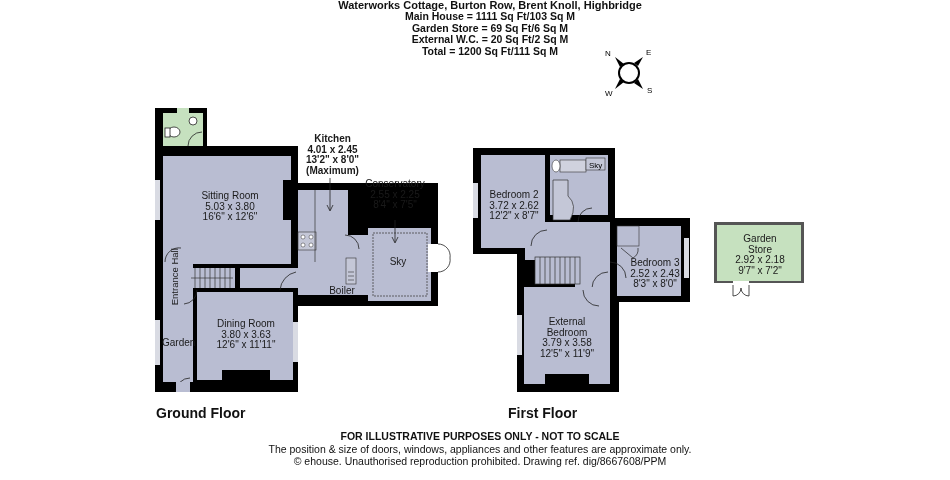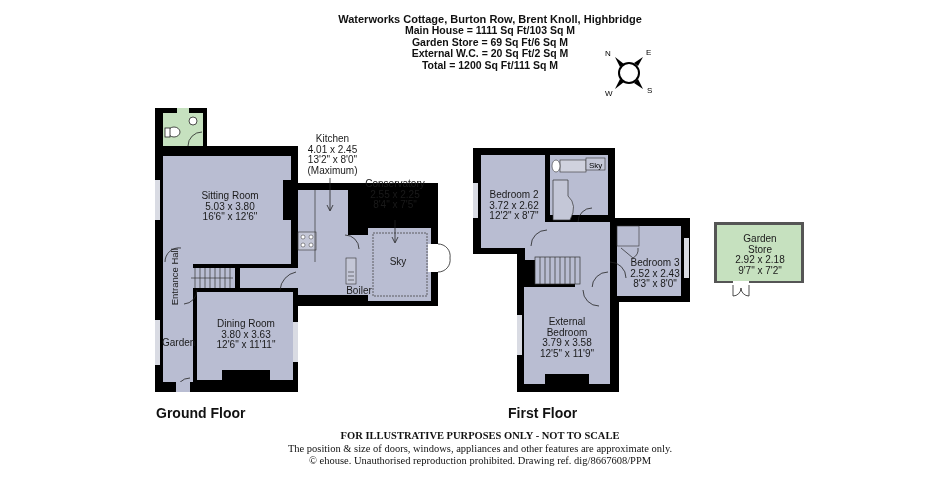--- a/index.html
+++ b/index.html
@@ -1,25 +1,25 @@
 <!DOCTYPE html>
 <html><head>
 <meta charset="utf-8">
 <style>
   html, body { margin:0; padding:0; background:#ffffff; }
   body { width:950px; height:480px; position:relative; overflow:hidden;
          font-family:"Liberation Sans", sans-serif; color:#111; }
-  .header { position:absolute; left:290px; top:14px; width:400px; text-align:center;
+  .header { position:absolute; left:290px; top:0; width:400px; text-align:center;
             font-weight:bold; font-size:10.5px; line-height:11.4px; }
   .header .t1 { font-size:11px; }
   .compass { position:absolute; left:603px; top:46px; width:52px; height:50px; }
   svg.plan { position:absolute; left:0; top:0; }
   .floor-label { position:absolute; font-weight:bold; font-size:14px; }
   .footer { position:absolute; left:260px; top:430px; width:440px; text-align:center;
-            font-size:10.5px; line-height:12.5px;font-family:Liberation Serif, serif; }
+            font-size:10.5px; line-height:12.5px; }
   .footer .b { font-weight:bold; }
   .rl { position:absolute; text-align:center; font-size:10px; line-height:10.5px; color:#1a1a1a; white-space:nowrap; }
   .rl span { display:block; }
 </style>
 </head>
 <body>
 
 <div class="header">
   <div class="t1">Waterworks Cottage, Burton Row, Brent Knoll, Highbridge</div>
   <div>Main House = 1111 Sq Ft/103 Sq M</div>
@@ -167,21 +167,21 @@
     <rect x="733" y="281" width="16" height="4" fill="#fff"></rect>
     <path d="M733 285 L733 296 A8 8 0 0 0 741 288 M749 285 L749 296 A8 8 0 0 1 741 288" fill="none" stroke="#222" stroke-width="0.8"></path>
   </g>
 </svg>
 
 <div class="rl" style="left:185px;top:191px;width:90px;">
   <span>Sitting Room</span>
   <span>5.03 x 3.80</span>
   <span>16'6" x 12'6"</span>
 </div>
-<div class="rl" style="left:295px;top:134px;width:75px;">
+<div class="rl" style="left:295px;top:134px;width:75px;font-weight:bold;">
   <span>Kitchen</span>
   <span>4.01 x 2.45</span>
   <span>13'2" x 8'0"</span>
   <span>(Maximum)</span>
 </div>
 <svg style="position:absolute;left:325px;top:178px;" width="10" height="35">
   <line x1="5" y1="0" x2="5" y2="32" stroke="#222" stroke-width="0.8"></line>
     <path d="M2 27 L5 33 L8 27" fill="none" stroke="#222" stroke-width="0.8"></path>
 </svg>
 <div class="rl" style="left:355px;top:179px;width:80px;">
@@ -194,21 +194,21 @@
     <path d="M2 17 L5 23 L8 17" fill="none" stroke="#222" stroke-width="0.8"></path>
 </svg>
 <div class="rl" style="left:383px;top:257px;width:30px;">Sky</div>
 <div class="rl" style="left:155px;top:280px;width:40px;transform:rotate(-90deg);font-size:9.5px;">Entrance Hall</div>
 <div class="rl" style="left:196px;top:319px;width:100px;">
   <span>Dining Room</span>
   <span>3.80 x 3.63</span>
   <span>12'6" x 11'11"</span>
 </div>
 <div class="rl" style="left:162px;top:338px;width:32px;">Garden</div>
-<div class="rl" style="left:342px;top:286px;width:34px;overflow:hidden;">Boiler</div>
+<div class="rl" style="left:325px;top:286px;width:34px;overflow:hidden;">Boiler</div>
 
 <div class="rl" style="left:483px;top:190px;width:62px;">
   <span>Bedroom 2</span>
   <span>3.72 x 2.62</span>
   <span>12'2" x 8'7"</span>
 </div>
 <div class="rl" style="left:626px;top:258px;width:58px;">
   <span>Bedroom 3</span>
   <span>2.52 x 2.43</span>
   <span>8'3" x 8'0"</span>

